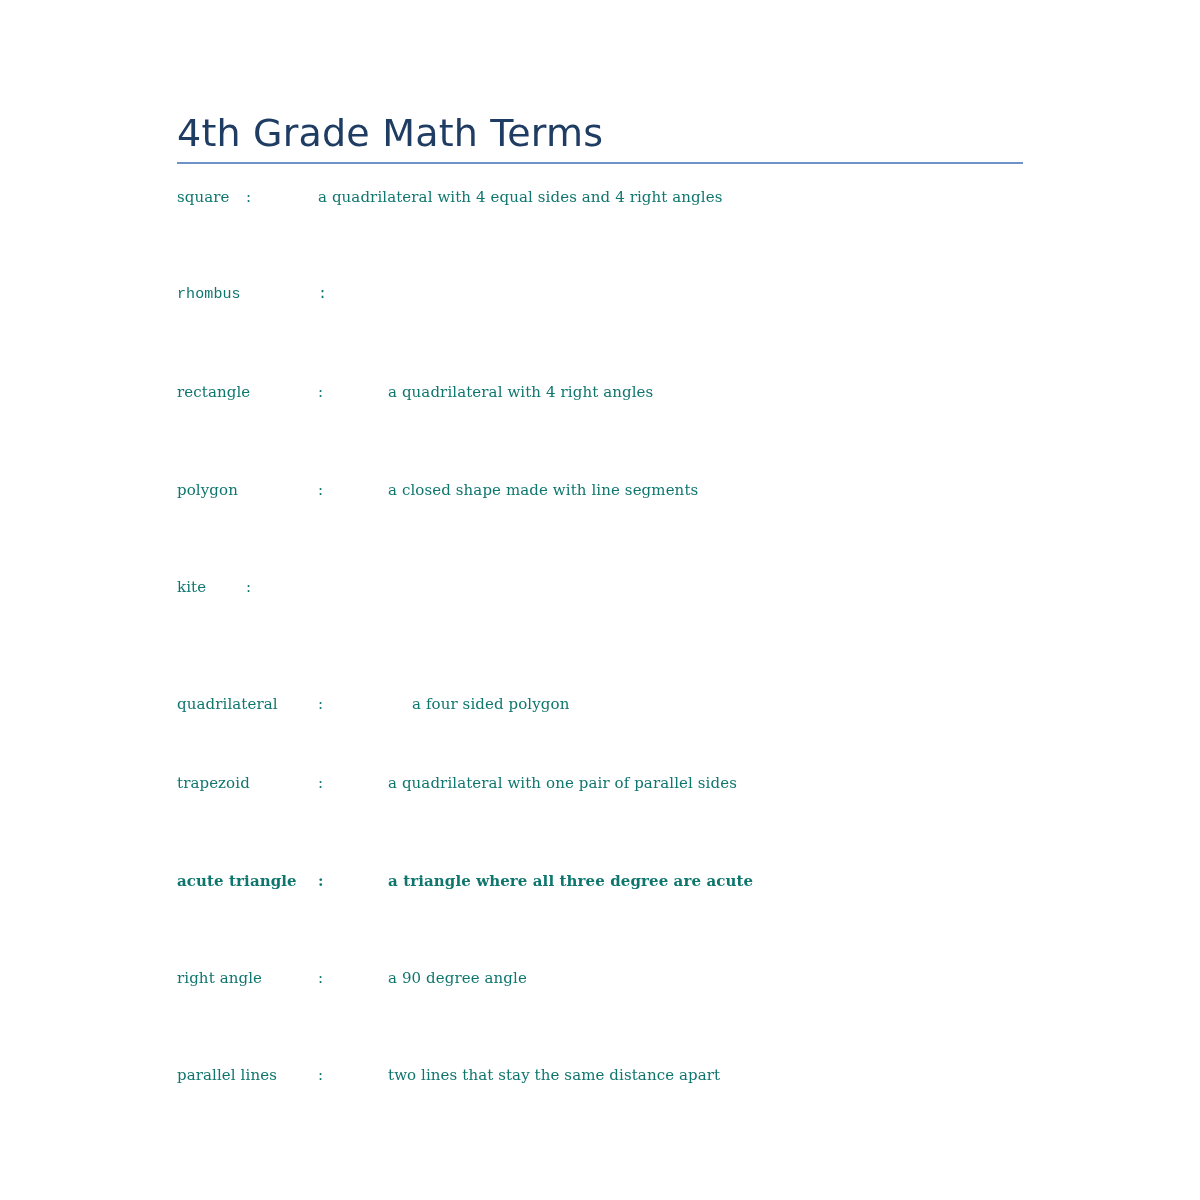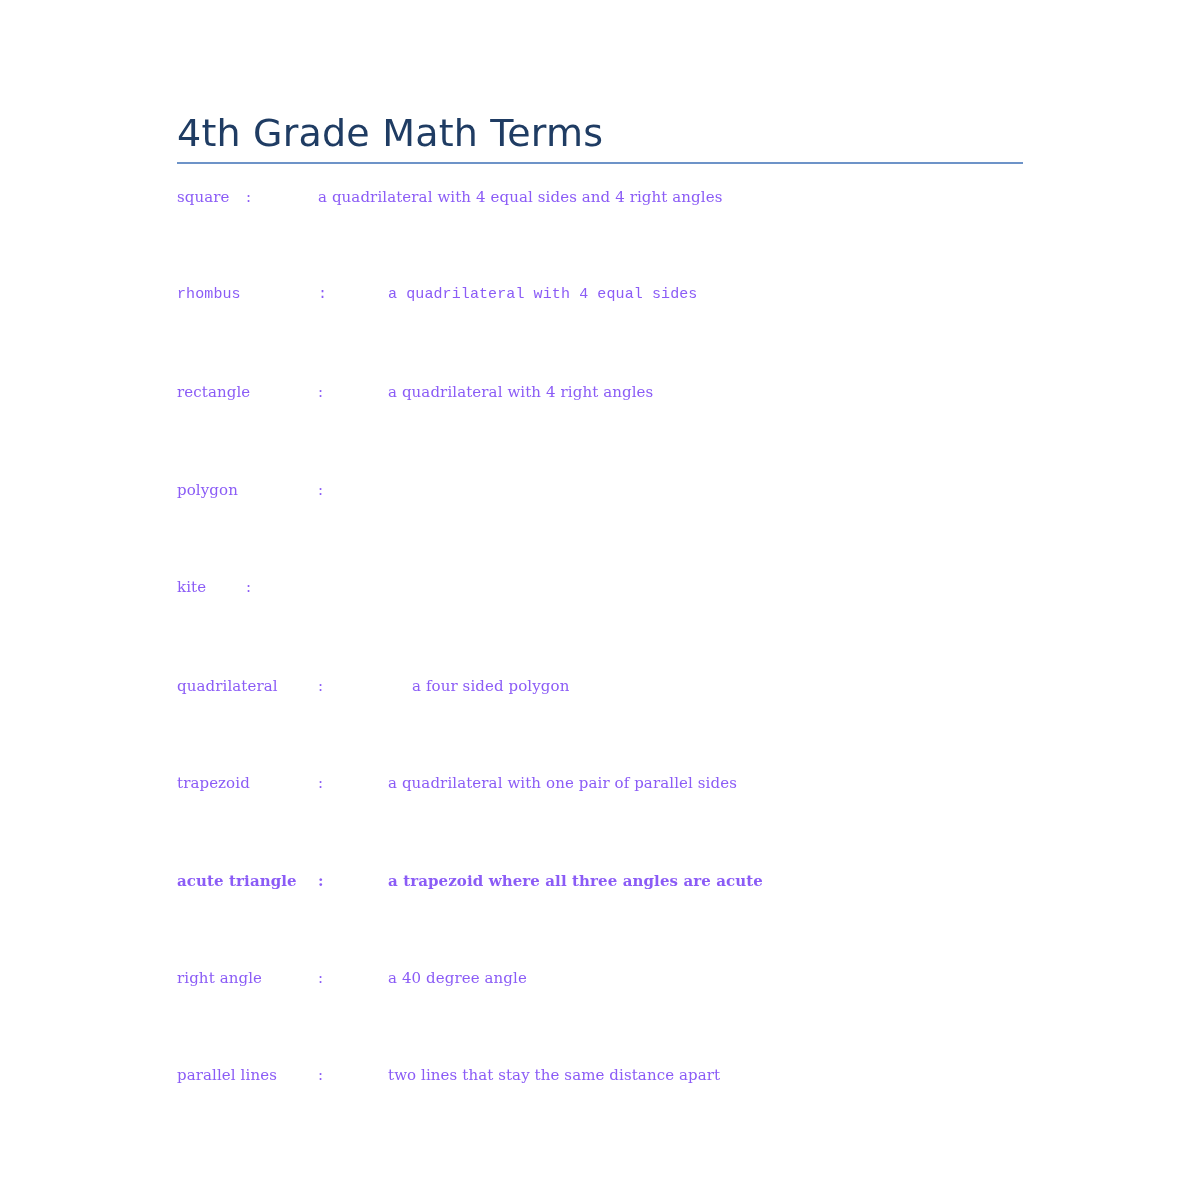--- a/index.html
+++ b/index.html
@@ -28,21 +28,21 @@
     position: absolute;
     left: 177px; top: 162px;
     width: 846px; height: 2px;
     background: #6d93c8;
   }
   .term-row {
     position: absolute;
     left: 0; width: 1200px; height: 24px;
     font-family: "DejaVu Serif", serif;
     font-size: 15px;
-    color: #8b5cf6;
+    color: #0f766e;
     line-height: 24px;
     text-align: right;
   }
   .term-row span {
     position: absolute;
     top: 0;
     white-space: nowrap;
     letter-spacing: 0.1px;
   }
   .term { left: 177px; }
@@ -56,61 +56,61 @@
 
   <div class="term-row" style="top:185px;">
     <span class="term">square</span>
     <span style="left:246px;">:</span>
     <span style="left:318px;">a quadrilateral with 4 equal sides and 4 right angles</span>
   </div>
 
   <div class="term-row" style="top:283px;font-family:Liberation Mono, monospace;">
     <span class="term">rhombus</span>
     <span style="left:318px;">:</span>
-    <span style="left:388px;">a quadrilateral with 4 equal sides</span>
   </div>
 
   <div class="term-row" style="top:380px;">
     <span class="term">rectangle</span>
     <span style="left:318px;">:</span>
     <span style="left:388px;">a quadrilateral with 4 right angles</span>
   </div>
 
   <div class="term-row" style="top:478px;">
     <span class="term">polygon</span>
     <span style="left:318px;">:</span>
+    <span style="left:388px;">a closed shape made with line segments</span>
   </div>
 
   <div class="term-row" style="top:575px;">
     <span class="term">kite</span>
     <span style="left:246px;">:</span>
   </div>
 
-  <div class="term-row" style="top:674px;">
+  <div class="term-row" style="top:692px;">
     <span class="term">quadrilateral</span>
     <span style="left:318px;">:</span>
     <span style="left:388px;margin-left:24px;">a four sided polygon</span>
   </div>
 
   <div class="term-row" style="top:771px;padding-left:8px;">
     <span class="term">trapezoid</span>
     <span style="left:318px;">:</span>
     <span style="left:388px;">a quadrilateral with one pair of parallel sides</span>
   </div>
 
   <div class="term-row" style="top:869px;font-weight:bold;">
     <span class="term">acute triangle</span>
     <span style="left:318px;">:</span>
-    <span style="left:388px;">a trapezoid where all three angles are acute</span>
+    <span style="left:388px;">a triangle where all three degree are acute</span>
   </div>
 
   <div class="term-row" style="top:966px;">
     <span class="term">right angle</span>
     <span style="left:318px;">:</span>
-    <span style="left:388px;">a 40 degree angle</span>
+    <span style="left:388px;">a 90 degree angle</span>
   </div>
 
   <div class="term-row" style="top:1063px;padding-left:8px;">
     <span class="term">parallel lines</span>
     <span style="left:318px;">:</span>
     <span style="left:388px;">two lines that stay the same distance apart</span>
   </div>
 </div>
 
 </body></html>

